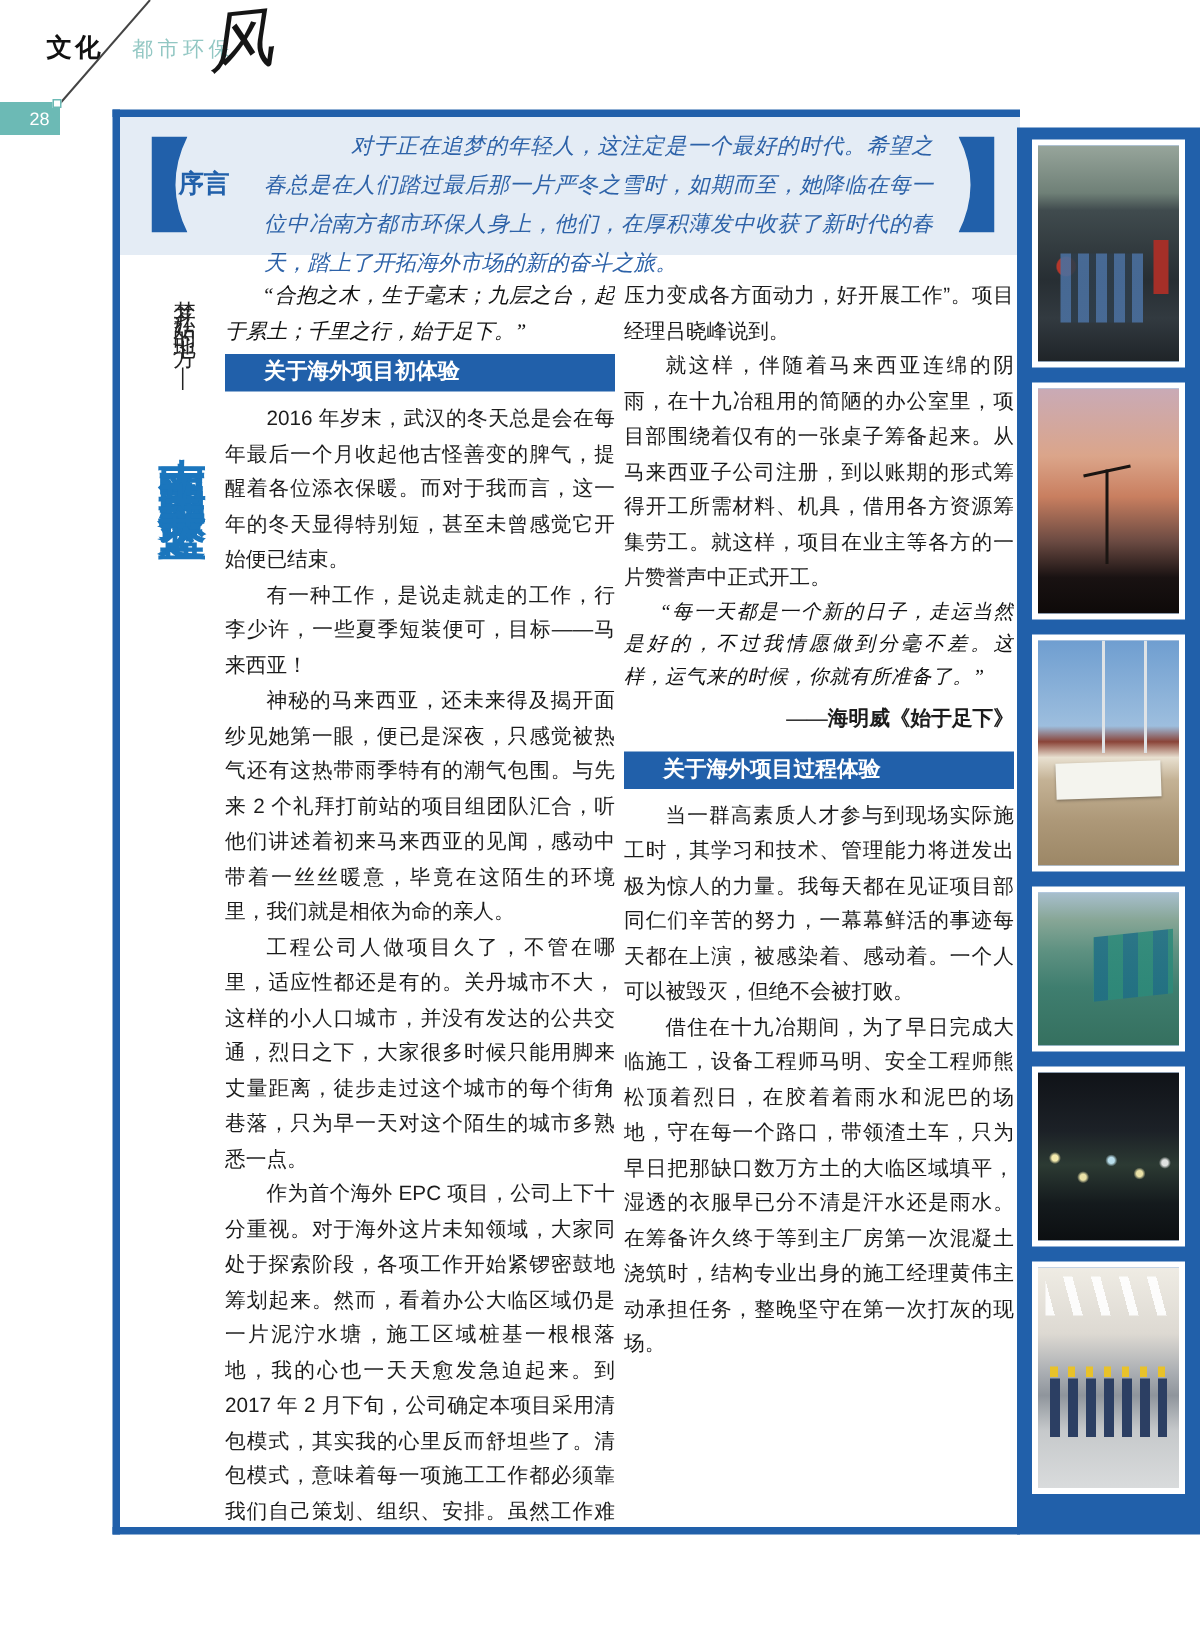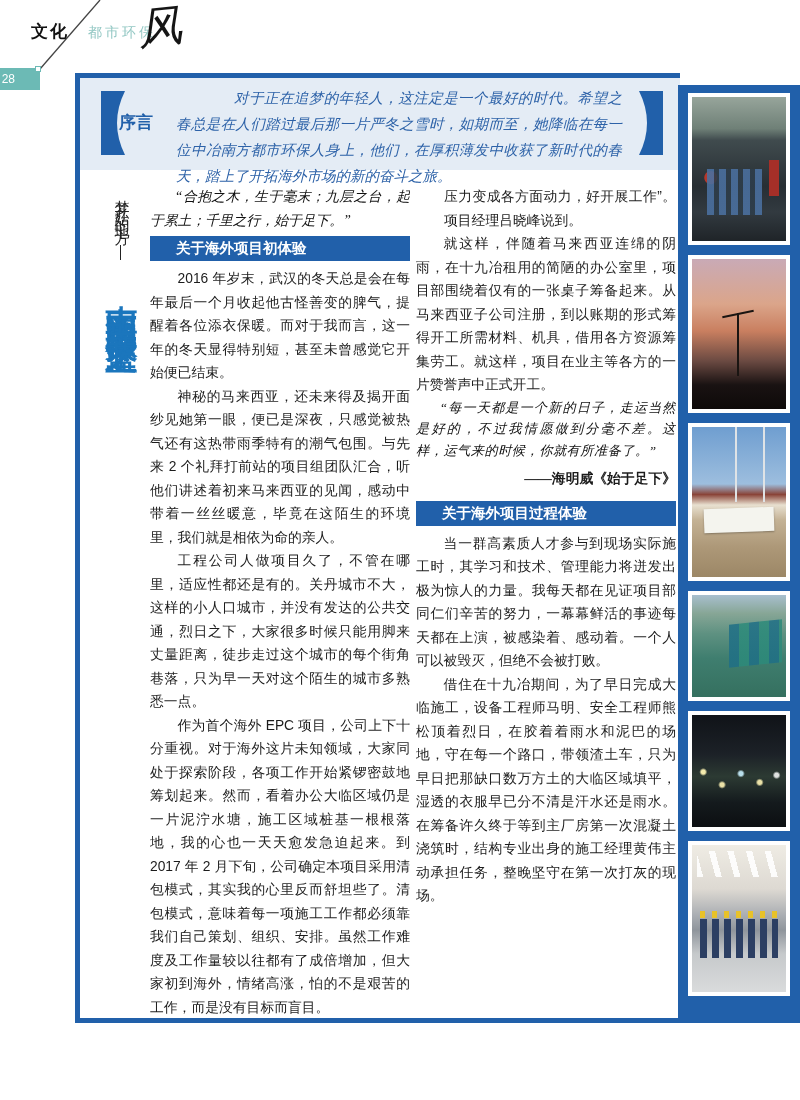--- a/index.html
+++ b/index.html
@@ -7,21 +7,21 @@
         font-family:"Liberation Sans",sans-serif;}
 
   
   .section-label{position:absolute;left:31px;top:20px;font-size:17px;font-weight:bold;
         color:#111;letter-spacing:2px;font-family:Liberation Serif, serif;}
   .diag-svg{position:absolute;left:0;top:0;}
   .pub-name{position:absolute;left:88px;top:24px;font-size:14px;color:#92c7c3;letter-spacing:3px;}
   .logo-glyph{position:absolute;left:138px;top:4px;font-size:44px;line-height:48px;color:#151515;
         font-style:italic;transform:rotate(-6deg);font-family:"Liberation Serif",serif;}
   .page-num{position:absolute;left:0;top:68px;width:40px;height:22px;background:#6cbab5;
-        color:#fff;font-size:12px;line-height:22px;text-align:right;padding-right:25px;
+        color:#fff;font-size:12px;line-height:22px;text-align:right;padding-right:7px;
         box-sizing:border-box;}
   .corner-sq{position:absolute;right:-1px;top:-2px;width:6px;height:6px;background:#fff;
         border:1px solid #6cbab5;box-sizing:border-box;}
 
   
   .frame{position:absolute;left:75px;top:73px;width:605px;height:950px;box-sizing:border-box;
         border-left:5px solid #2160aa;border-top:5px solid #2160aa;border-bottom:5px solid #2160aa;}
 
   
   .preface{position:absolute;left:80px;top:78px;width:600px;height:92px;background:#e4ecf5;}
@@ -37,21 +37,21 @@
         writing-mode:vertical-rl;text-orientation:mixed;}
   .vtitle .kicker{font-size:15px;color:#222;letter-spacing:6px;}
   .vtitle .main{font-size:32px;font-weight:bold;color:#1b76bd;letter-spacing:3px;
         margin-top:10px;display:inline-block;}
 
   
   .col{position:absolute;top:185px;width:260px;height:830px;overflow:hidden;
         font-size:13.8px;line-height:23.5px;text-align:justify;color:#1c1c1c;}
   .col-1{left:150px;} .col-2{left:416px;}
   .para{margin:0;text-indent:2em;}
-  .para.noindent{text-indent:0;margin-left:28px;}
+  .para.noindent{text-indent:0;}
   .quote{margin:0 0 4px;font-family:"Liberation Serif",serif;font-style:italic;
         text-indent:1.8em;color:#111;}
   .quote.q2{margin-top:0;font-size:13.2px;line-height:21.5px;letter-spacing:.5px;}
   .attr{margin:6px 0 10px;font-family:"Liberation Serif",serif;font-weight:bold;
         text-align:right;text-indent:0;}
   .sechead{height:25px;line-height:25px;background:#2160aa;color:#fff;font-weight:bold;
         font-size:14.5px;padding-left:26px;margin:4px 0 6px;box-sizing:border-box;}
 
   
   .strip{position:absolute;left:678px;top:85px;width:122px;height:938px;background:#2160aa;
@@ -128,20 +128,21 @@
 
   <div class="vtitle">
     <span class="kicker">梦开始的地方——</span>
     <span class="main">南中国海边的那一抹天空之蓝</span>
   </div>
 
   <div class="col col-1">
     <p class="quote">“合抱之木，生于毫末；九层之台，起于累土；千里之行，始于足下。”</p>
     <div class="sechead">关于海外项目初体验</div>
     <p class="para">2016 年岁末，武汉的冬天总是会在每年最后一个月收起他古怪善变的脾气，提醒着各位添衣保暖。而对于我而言，这一年的冬天显得特别短，甚至未曾感觉它开始便已结束。</p>
+    <p class="para">有一种工作，是说走就走的工作，行李少许，一些夏季短装便可，目标——马来西亚！</p>
     <p class="para">神秘的马来西亚，还未来得及揭开面纱见她第一眼，便已是深夜，只感觉被热气还有这热带雨季特有的潮气包围。与先来 2 个礼拜打前站的项目组团队汇合，听他们讲述着初来马来西亚的见闻，感动中带着一丝丝暖意，毕竟在这陌生的环境里，我们就是相依为命的亲人。</p>
     <p class="para">工程公司人做项目久了，不管在哪里，适应性都还是有的。关丹城市不大，这样的小人口城市，并没有发达的公共交通，烈日之下，大家很多时候只能用脚来丈量距离，徒步走过这个城市的每个街角巷落，只为早一天对这个陌生的城市多熟悉一点。</p>
     <p class="para">作为首个海外 EPC 项目，公司上下十分重视。对于海外这片未知领域，大家同处于探索阶段，各项工作开始紧锣密鼓地筹划起来。然而，看着办公大临区域仍是一片泥泞水塘，施工区域桩基一根根落地，我的心也一天天愈发急迫起来。到 2017 年 2 月下旬，公司确定本项目采用清包模式，其实我的心里反而舒坦些了。清包模式，意味着每一项施工工作都必须靠我们自己策划、组织、安排。虽然工作难度及工作量较以往都有了成倍增加，但大家初到海外，情绪高涨，怕的不是艰苦的工作，而是没有目标而盲目。</p>
 
   </div>
 
   <div class="col col-2">
     <p class="para noindent">压力变成各方面动力，好开展工作”。项目经理吕晓峰说到。</p>
     <p class="para">就这样，伴随着马来西亚连绵的阴雨，在十九冶租用的简陋的办公室里，项目部围绕着仅有的一张桌子筹备起来。从马来西亚子公司注册，到以账期的形式筹得开工所需材料、机具，借用各方资源筹集劳工。就这样，项目在业主等各方的一片赞誉声中正式开工。</p>
     <p class="quote q2">“每一天都是一个新的日子，走运当然是好的，不过我情愿做到分毫不差。这样，运气来的时候，你就有所准备了。”</p>

